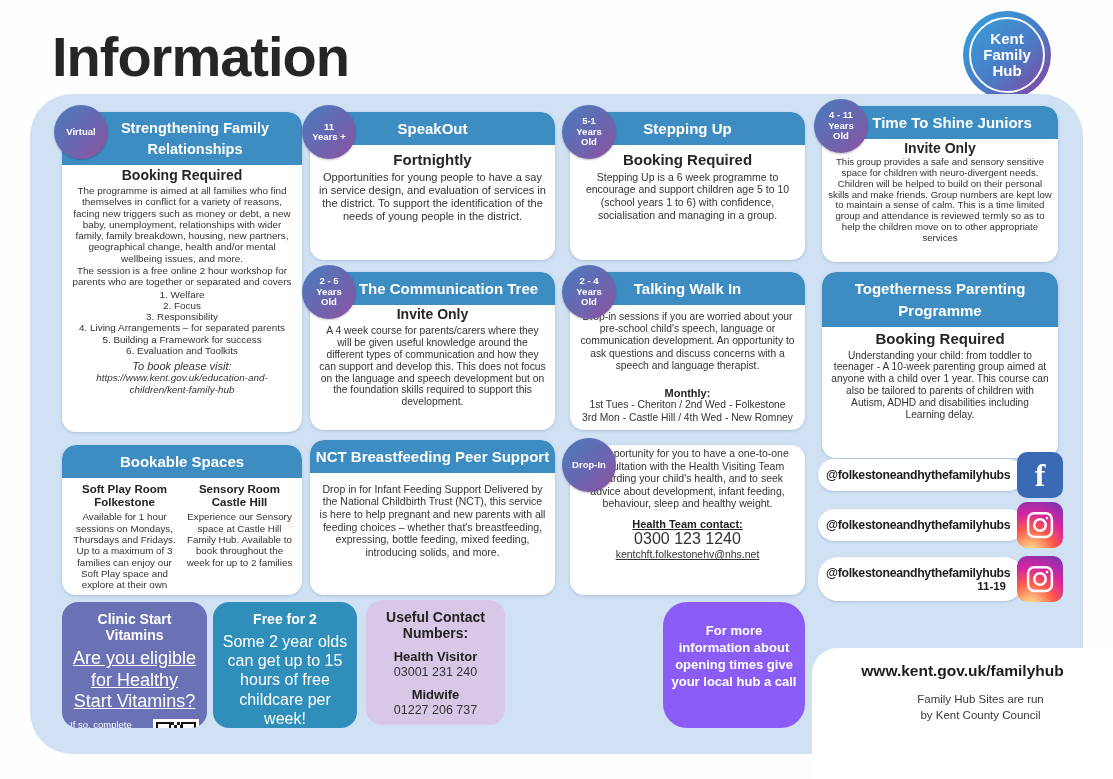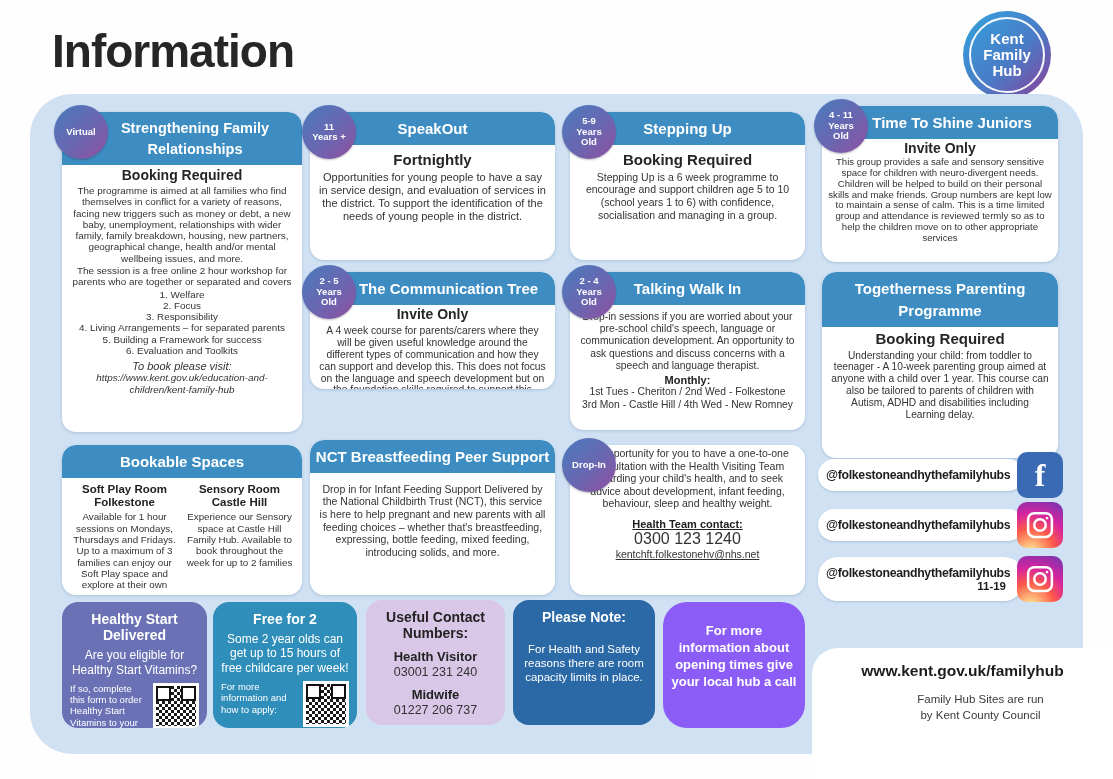--- a/index.html
+++ b/index.html
@@ -6,21 +6,21 @@
   html,body { width:1113px; height:779px; }
   body {
     font-family:"Liberation Sans", sans-serif;
     background:#fefefe;
     position:relative;
     overflow:hidden;
     color:#2b2b2b;
   }
   .page-title {
     position:absolute; left:52px; top:24px;
-    font-size:46px; font-weight:bold; letter-spacing:-1px; color:#262626;
+    font-size:56px; font-weight:bold; letter-spacing:-1px; color:#262626;
   }
   
   .logo {
     position:absolute; left:963px; top:11px; width:88px; height:88px;
     border-radius:50%;
     background:linear-gradient(135deg,#33a3dc 0%,#4a7bc6 55%,#8d3d98 100%);
     display:flex; align-items:center; justify-content:center;
   }
   .logo-inner {
     width:76px; height:76px; border-radius:50%;
@@ -59,21 +59,21 @@
     display:flex; align-items:center; justify-content:center; text-align:center;
     white-space:pre-line; box-shadow:0 1px 2px rgba(0,0,0,.25);
   }
   ol.prog-list { list-style-position:inside; font-size:9.9px; line-height:1.14; color:#333; padding:1px 10px; }
   .book-note { font-style:italic; font-size:11px; color:#333; margin-top:3px; }
   .book-url { font-style:italic; font-size:9.9px; color:#333; line-height:1.18; padding:0 8px; }
   .cols { display:flex; gap:8px; padding:5px 9px 4px; text-align:center; }
   .col { flex:1; }
   .col-title { font-weight:bold; font-size:11.5px; line-height:1.15; color:#222; }
   .col-text { font-size:9.8px; line-height:1.16; color:#333; margin-top:2px; }
-  .monthly { font-weight:bold; font-size:11px; color:#222; margin-top:0; }
+  .monthly { font-weight:bold; font-size:11px; color:#222; margin-top:13px; }
   .sched { font-size:10.3px; color:#333; line-height:1.25; }
   .contact-label { font-weight:bold; font-size:11px; text-decoration:underline; color:#222; margin-top:6px; }
   .contact-phone { font-size:16px; color:#333; }
   .contact-email { font-size:10.5px; color:#333; text-decoration:underline; }
 
   
   .social-row { position:absolute; width:245px; }
   .pill {
     background:#fff; border-radius:20px; min-height:32px; width:206px;
     display:flex; flex-direction:column; justify-content:center;
@@ -155,42 +155,42 @@
     <div class="badge">11
 Years +</div>
     <div class="clip">
       <div class="card-header">SpeakOut</div>
       <div class="card-sub" style="font-size:15px; margin-top:6px;">Fortnightly</div>
       <p class="card-text" style="font-size:11px;">Opportunities for young people to have a say in service design, and evaluation of services in the district. To support the identification of the needs of young people in the district.</p>
     </div>
   </div>
 
   <div class="card" style="left:540px; top:18px; width:235px; height:148px;">
-    <div class="badge">5-9
+    <div class="badge">5-1
 Years
 Old</div>
     <div class="clip">
       <div class="card-header">Stepping Up</div>
       <div class="card-sub" style="font-size:15px; margin-top:6px;">Booking Required</div>
       <p class="card-text">Stepping Up is a 6 week programme to encourage and support children age 5 to 10 (school years 1 to 6) with confidence, socialisation and managing in a group.</p>
     </div>
   </div>
 
   <div class="card" style="left:792px; top:12px; width:236px; height:156px;border-radius:14px;">
     <div class="badge">4 - 11
 Years
 Old</div>
     <div class="clip">
       <div class="card-header" style="padding-left:34px; padding-right:10px;">Time To Shine Juniors</div>
       <div class="card-sub" style="margin-top:1px;">Invite Only</div>
       <p class="card-text" style="font-size:9.6px; line-height:1.14; padding:0 6px;">This group provides a safe and sensory sensitive space for children with neuro-divergent needs. Children will be helped to build on their personal skills and make friends. Group numbers are kept low to maintain a sense of calm. This is a time limited group and attendance is reviewed termly so as to help the children move on to other appropriate services</p>
     </div>
   </div>
 
-  <div class="card" style="left:280px; top:178px; width:245px; height:117px;">
+  <div class="card" style="left:280px; top:178px; width:245px; height:158px;">
     <div class="badge">2 - 5
 Years
 Old</div>
     <div class="clip">
       <div class="card-header" style="padding-left:36px;">The Communication Tree</div>
       <div class="card-sub" style="margin-top:1px;">Invite Only</div>
       <p class="card-text" style="font-size:10.3px; line-height:1.16;">A 4 week course for parents/carers where they will be given useful knowledge around the different types of communication and how they can support and develop this. This does not focus on the language and speech development but on the foundation skills required to support this development.</p>
     </div>
   </div>
 
@@ -276,49 +276,45 @@
     <div class="soc-icon ig">
       <svg width="30" height="30" viewBox="0 0 24 24" fill="none" stroke="#fff" stroke-width="2">
         <rect x="2.5" y="2.5" width="19" height="19" rx="5"></rect>
         <circle cx="12" cy="12" r="4.6"></circle>
         <circle cx="17.6" cy="6.4" r="1.1" fill="#fff" stroke="none"></circle>
       </svg>
     </div>
   </div>
 
   <div class="tile tile-vitamins" style="left:32px; top:508px; width:145px; height:126px;">
-    <div class="tile-title">Healthy Start Delivered</div>
-    <div class="tile-text" style="font-size:12px;">Are you eligible for Healthy Start Vitamins?</div>
+    <div class="tile-title">Clinic Start Vitamins</div>
+    <div class="tile-text" style="font-size:18px;text-decoration:underline;">Are you eligible for Healthy Start Vitamins?</div>
     <div class="tile-foot">
       <div class="tile-note">If so, complete this form to order Healthy Start Vitamins to your door:</div>
       <div class="qr"></div>
     </div>
   </div>
 
   <div class="tile tile-free2" style="left:183px; top:508px; width:144px; height:126px;">
     <div class="tile-title">Free for 2</div>
-    <div class="tile-text" style="font-size:12px;">Some 2 year olds can get up to 15 hours of free childcare per week!</div>
+    <div class="tile-text" style="font-size:16px;">Some 2 year olds can get up to 15 hours of free childcare per week!</div>
     <div class="tile-foot">
       <div class="tile-note">For more information and how to apply:</div>
       <div class="qr"></div>
     </div>
   </div>
 
   <div class="tile tile-contacts" style="left:336px; top:506px; width:139px; height:125px;">
     <div class="tile-title" style="color:#222;">Useful Contact Numbers:</div>
     <div class="contacts-entry-label">Health Visitor</div>
     <div class="contacts-entry-num">03001 231 240</div>
     <div class="contacts-entry-label">Midwife</div>
     <div class="contacts-entry-num">01227 206 737</div>
   </div>
 
-  <div class="tile tile-note-card" style="left:483px; top:506px; width:142px; height:125px;">
-    <div class="tile-title">Please Note:</div>
-    <div class="tile-text" style="margin-top:18px;">For Health and Safety reasons there are room capacity limits in place.</div>
-  </div>
 
   <div class="tile tile-moreinfo" style="left:633px; top:508px; width:142px; height:126px;">
     <div class="tile-text">For more information about opening times give your local hub a call</div>
   </div>
 
 </div>
 
 <div class="corner-cutout">
   <div class="website">www.kent.gov.uk/familyhub</div>
   <div class="runby">Family Hub Sites are run

